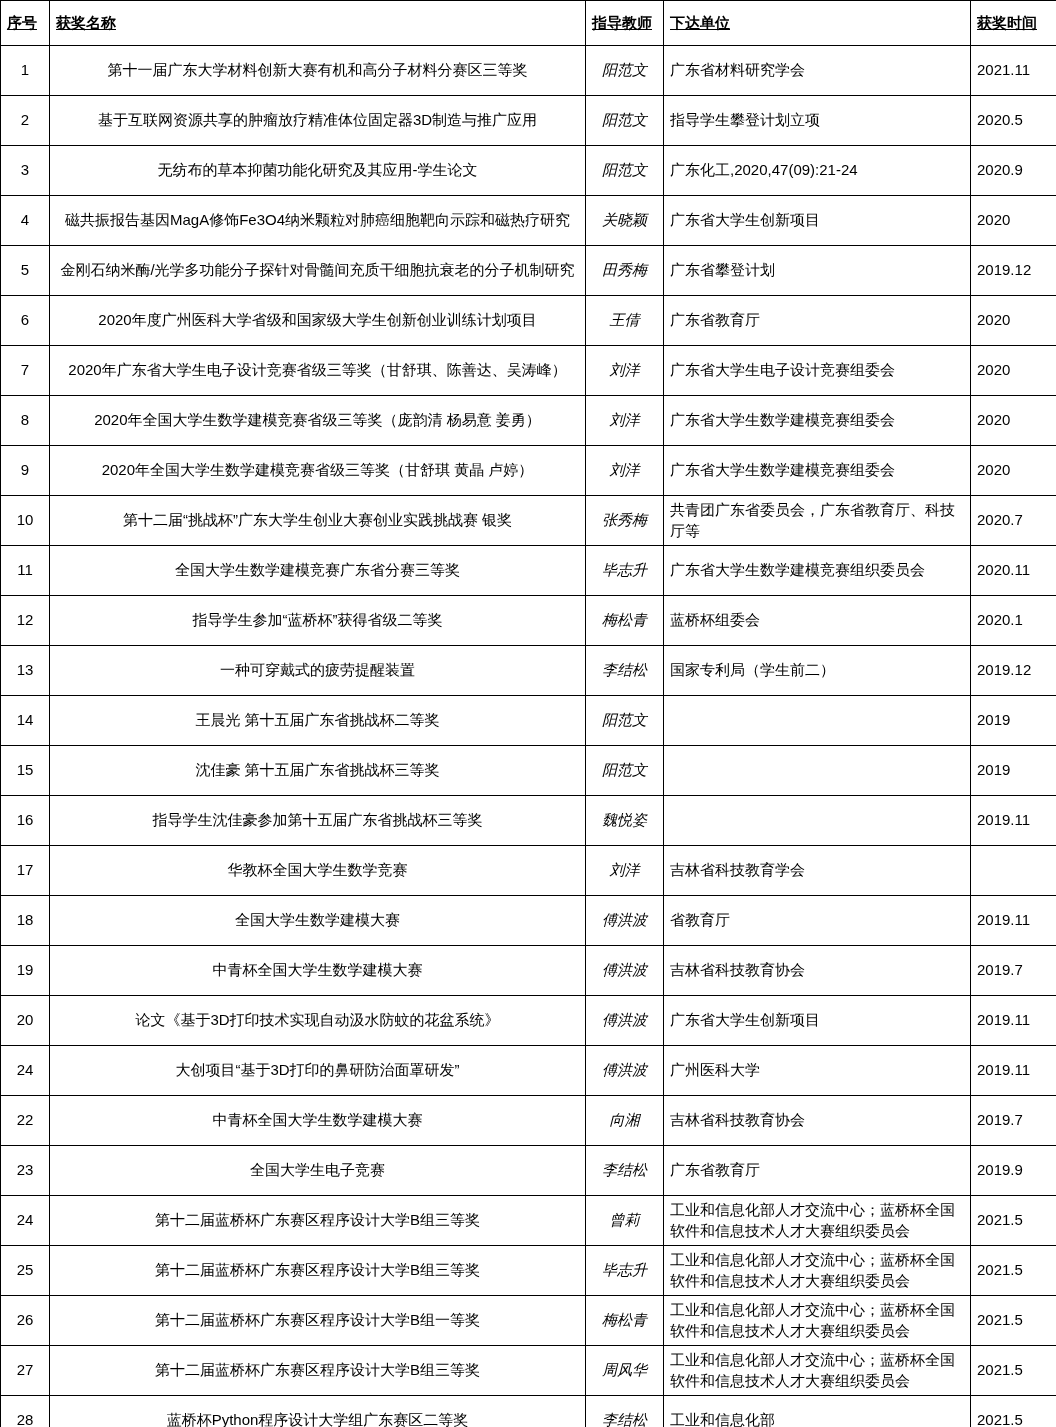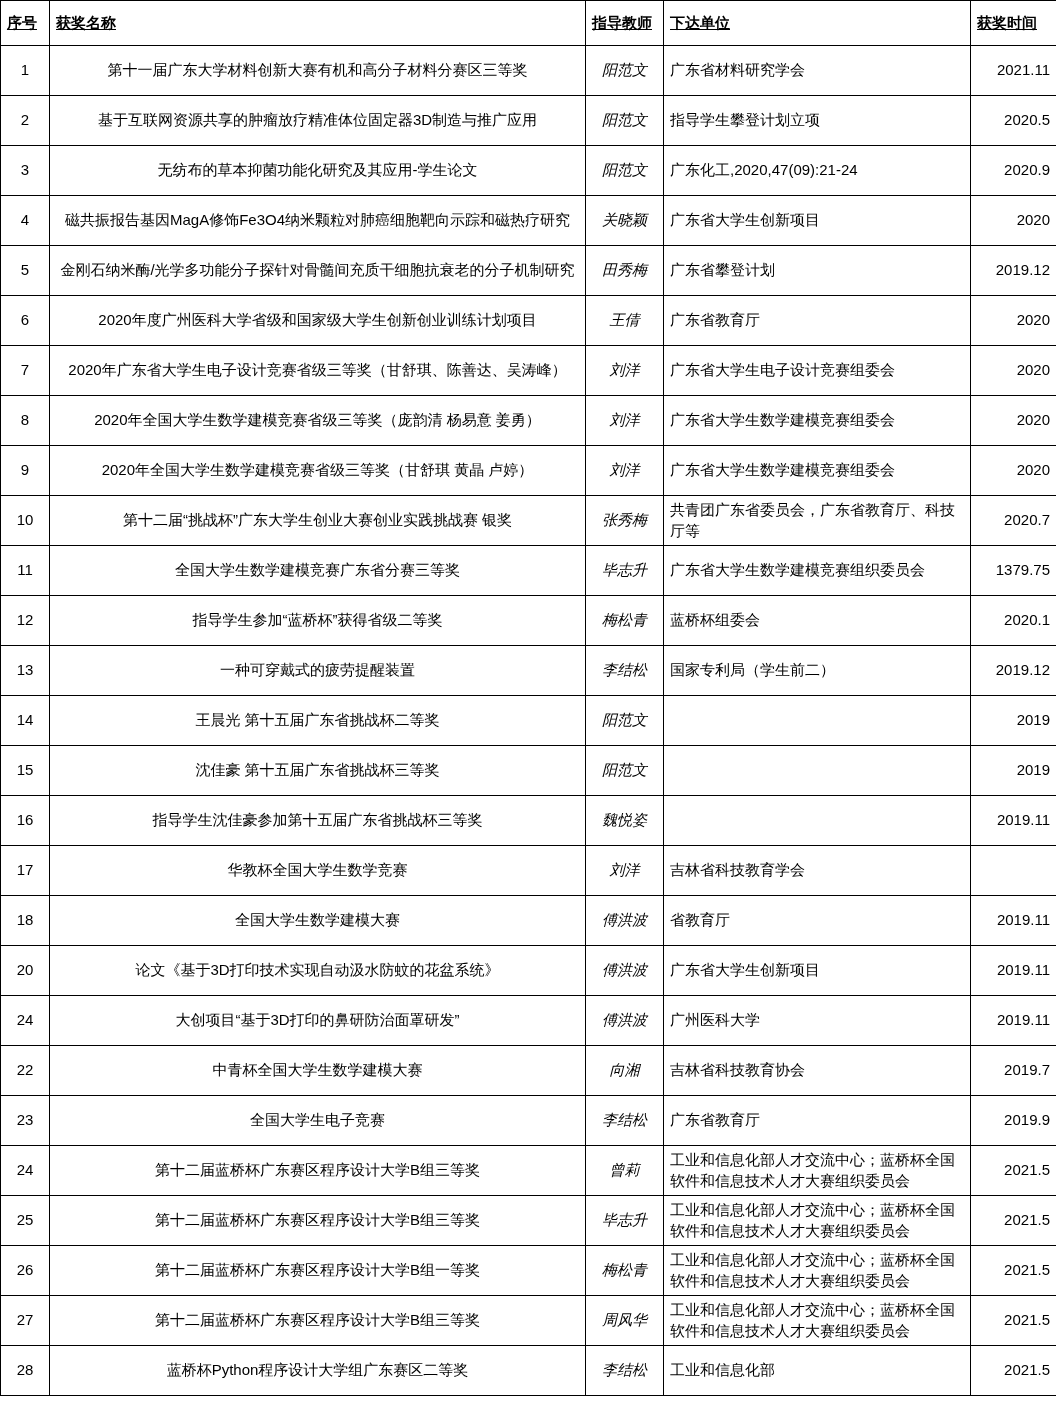--- a/index.html
+++ b/index.html
@@ -36,21 +36,21 @@
     text-decoration: underline;
   }
   table.awards td {
     height: 45px;
     line-height: 1.35;
   }
   td.c0 { text-align: center; padding: 2px 2px; }
   td.c1 { text-align: center; }
   td.c2 { text-align: center; font-style: italic; }
   td.c3 { text-align: left; }
-  td.c4 { text-align: right; }
+  td.c4 { text-align: left; }
 </style>
 </head>
 <body>
 
 <div class="page">
   <table class="awards">
     <colgroup>
       <col style="width:49px">
       <col style="width:536px">
       <col style="width:78px">
@@ -135,21 +135,21 @@
           <td class="c1">第十二届“挑战杯”广东大学生创业大赛创业实践挑战赛 银奖</td>
           <td class="c2">张秀梅</td>
           <td class="c3">共青团广东省委员会，广东省教育厅、科技厅等</td>
           <td class="c4">2020.7</td>
         </tr>
         <tr>
           <td class="c0">11</td>
           <td class="c1">全国大学生数学建模竞赛广东省分赛三等奖</td>
           <td class="c2">毕志升</td>
           <td class="c3">广东省大学生数学建模竞赛组织委员会</td>
-          <td class="c4">1379.75</td>
+          <td class="c4">2020.11</td>
         </tr>
         <tr>
           <td class="c0">12</td>
           <td class="c1">指导学生参加“蓝桥杯”获得省级二等奖</td>
           <td class="c2">梅松青</td>
           <td class="c3">蓝桥杯组委会</td>
           <td class="c4">2020.1</td>
         </tr>
         <tr>
           <td class="c0">13</td>
@@ -187,20 +187,27 @@
           <td class="c4"></td>
         </tr>
         <tr>
           <td class="c0">18</td>
           <td class="c1">全国大学生数学建模大赛</td>
           <td class="c2">傅洪波</td>
           <td class="c3">省教育厅</td>
           <td class="c4">2019.11</td>
         </tr>
         <tr>
+          <td class="c0">19</td>
+          <td class="c1">中青杯全国大学生数学建模大赛</td>
+          <td class="c2">傅洪波</td>
+          <td class="c3">吉林省科技教育协会</td>
+          <td class="c4">2019.7</td>
+        </tr>
+        <tr>
           <td class="c0">20</td>
           <td class="c1">论文《基于3D打印技术实现自动汲水防蚊的花盆系统》</td>
           <td class="c2">傅洪波</td>
           <td class="c3">广东省大学生创新项目</td>
           <td class="c4">2019.11</td>
         </tr>
         <tr>
           <td class="c0">24</td>
           <td class="c1">大创项目“基于3D打印的鼻研防治面罩研发”</td>
           <td class="c2">傅洪波</td>

